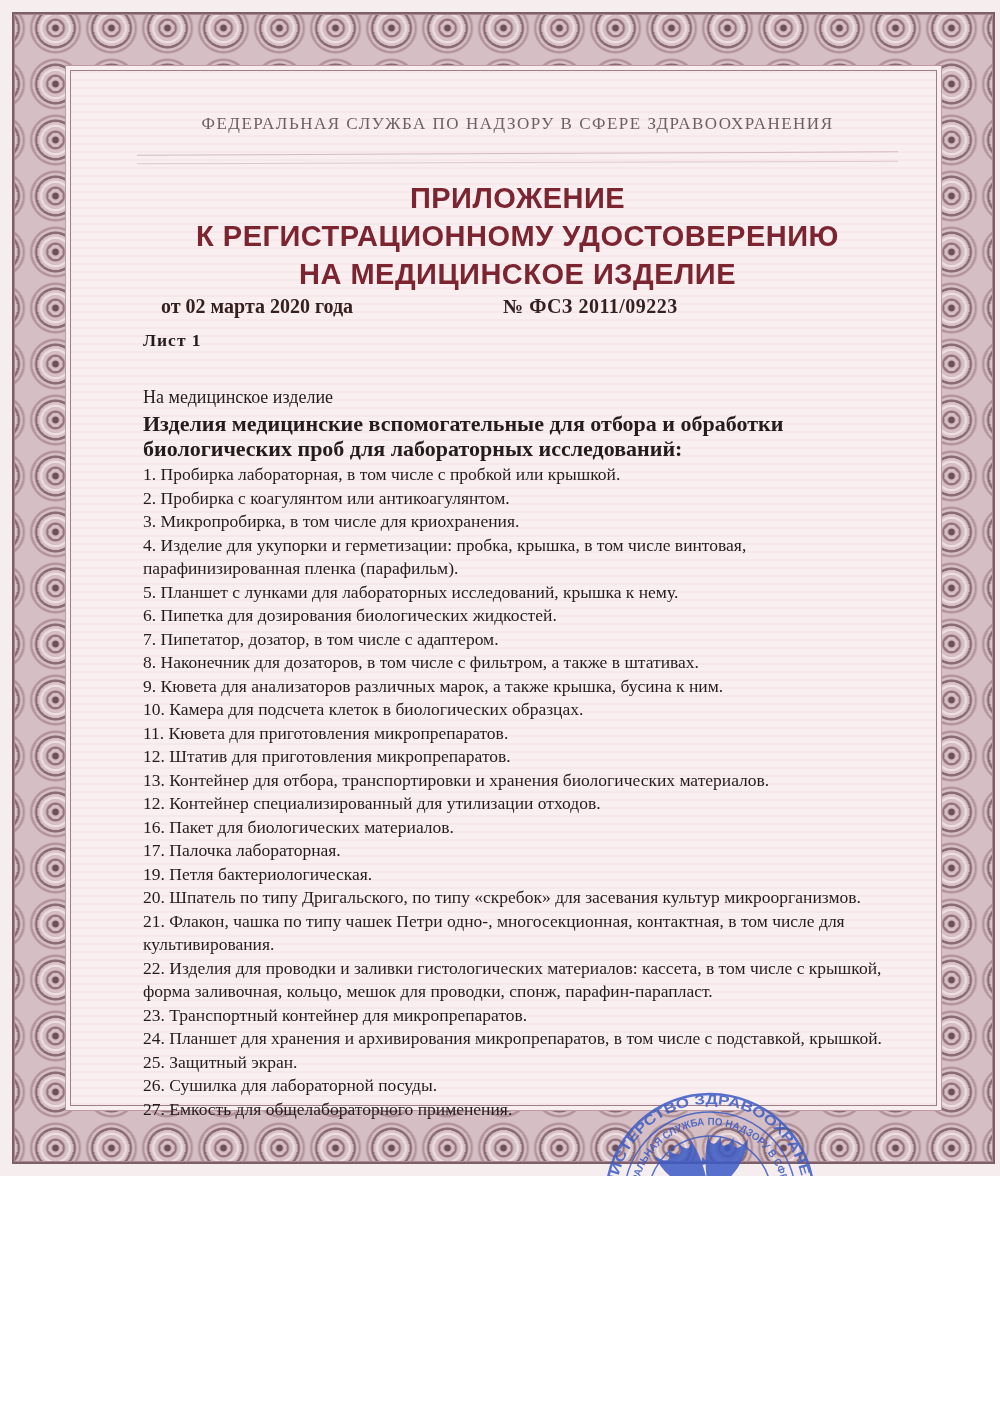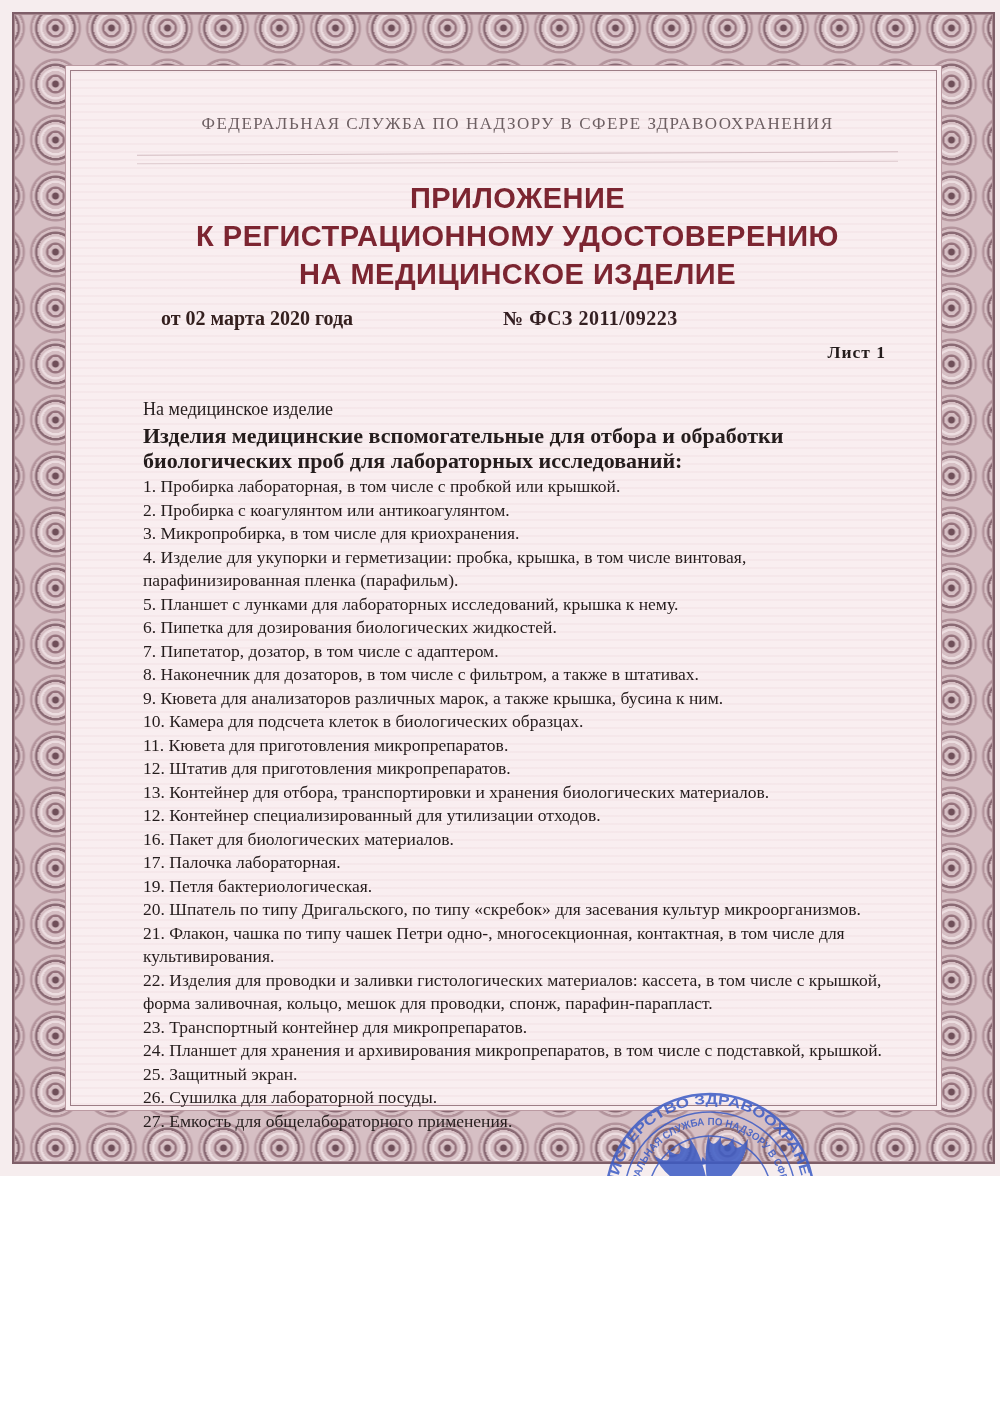--- a/index.html
+++ b/index.html
@@ -44,25 +44,25 @@
   .sep1 { margin-top:16px; transform:rotate(-0.25deg); }
   .sep2 { margin-top:8px; border-color:#ddc9cd; transform:rotate(-0.2deg); }
 
   .title-line {
     font-family:"Liberation Sans", sans-serif;
     font-weight:700; color:#7c2531; text-align:center;
     font-size:29px; line-height:38px; letter-spacing:0.5px;
   }
   .title-first { margin-top:16px; }
 
-  .meta-row { display:flex; align-items:flex-start; margin-top:14px; }
+  .meta-row { display:flex; align-items:flex-start; margin-top:2px; }
   .date { margin-left:18px; font-weight:700; font-size:20px; color:#35201f; }
   .number { margin-left:150px; font-weight:700; font-size:20px; color:#341f22; letter-spacing:0.5px; }
 
-  .sheet-row { text-align:right; padding-right:6px; margin-top:12px;
+  .sheet-row { text-align:left; padding-right:6px; margin-top:12px;
     font-weight:700; font-size:17.5px; letter-spacing:1px; color:#241c1c; }
 
   .intro { margin:34px 0 0 0; font-size:18px; line-height:24px; }
   .subject { margin:2px 0; font-weight:700; font-size:22px; line-height:25px; }
   .items { margin-top:1px; }
   .item { margin:0; font-size:17.5px; line-height:23.5px; }
 
   .signer-block {
     position:absolute; left:142px; top:1250px;
     font-weight:700; font-size:19px; line-height:28px; color:#1f1817;

